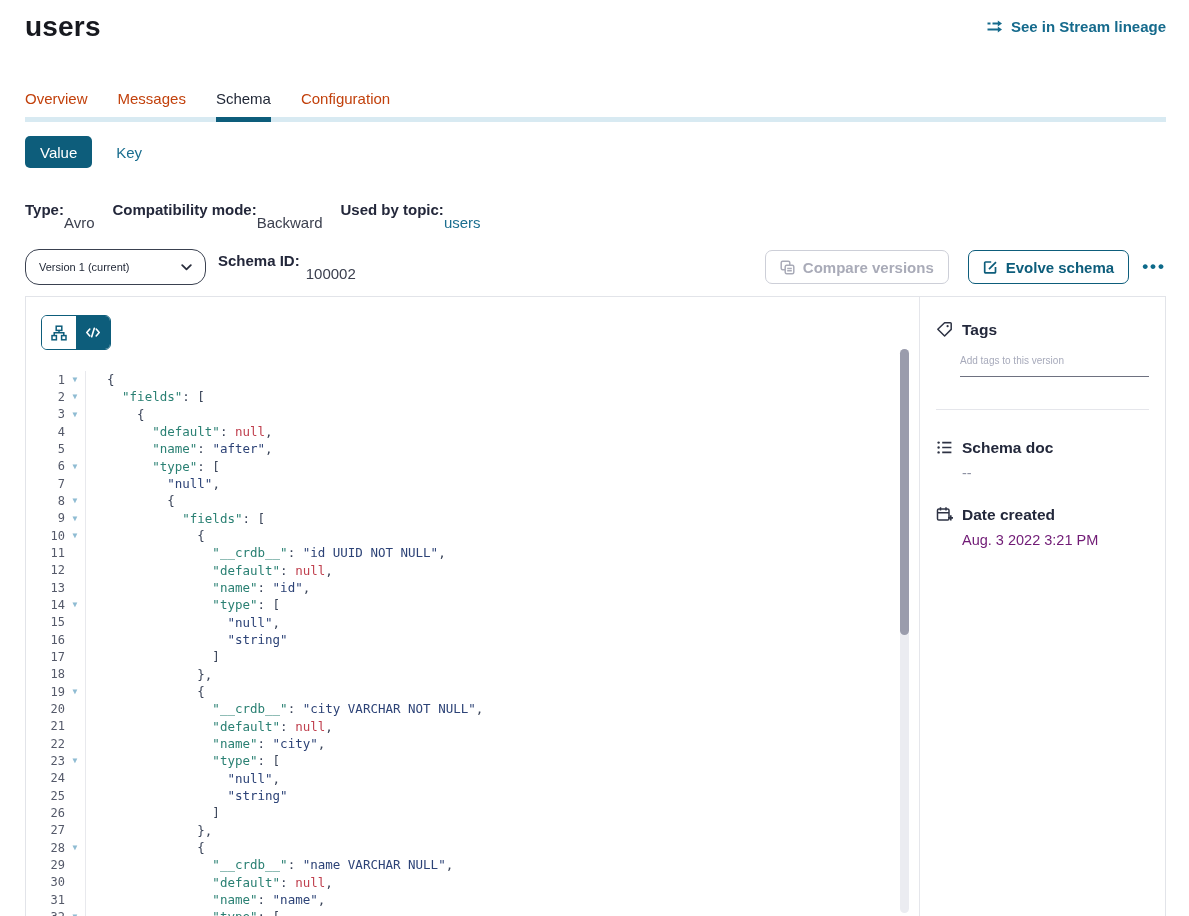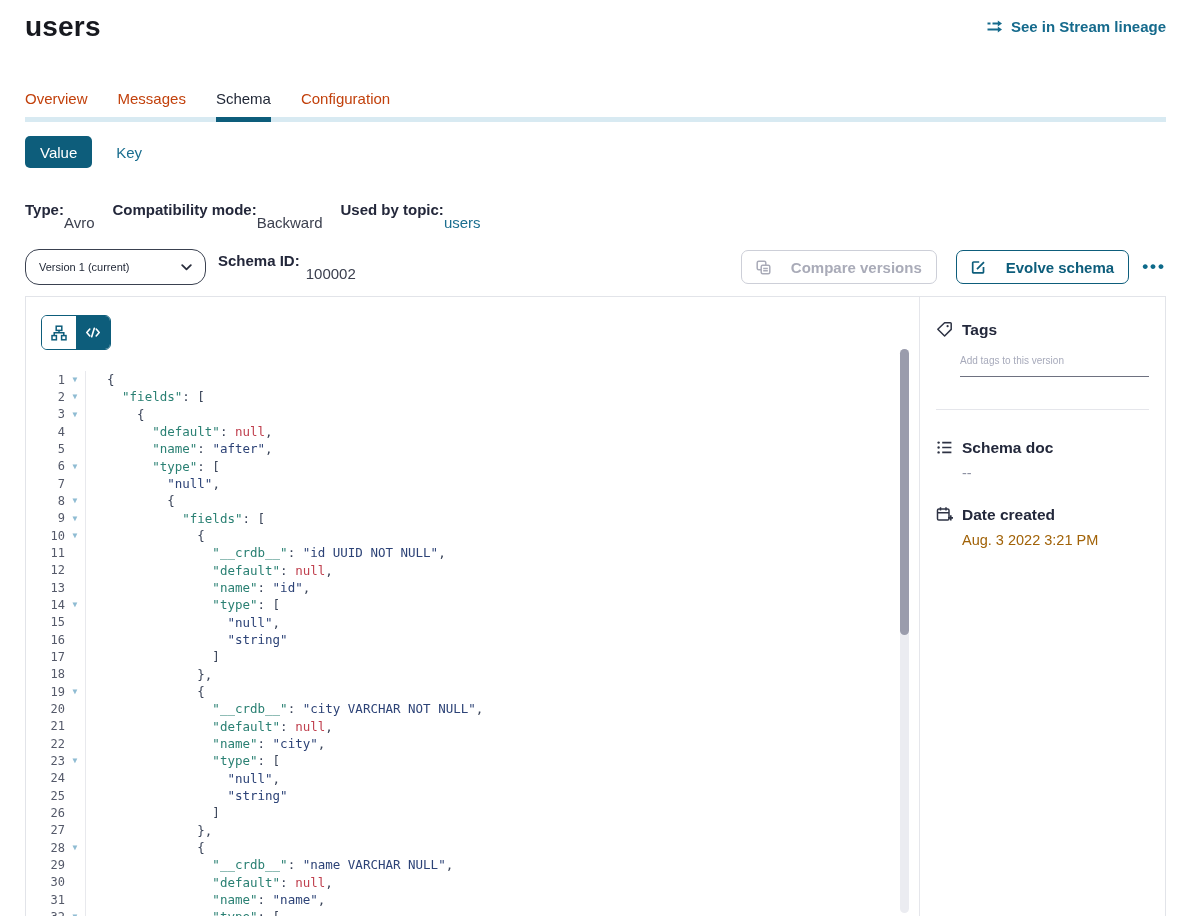--- a/index.html
+++ b/index.html
@@ -34,21 +34,21 @@
   .meta-value { color:#3C404F;margin-top:13px; }
   .meta-link { color:#1B6E8F; cursor:pointer; }
 
   
   .controls-row { margin-top:17px; display:flex; align-items:center; }
   .version-select { width:181px; height:36px; border:1.5px solid #3A4150; border-radius:14px;
     display:flex; align-items:center; justify-content:space-between; padding:0 13px;
     font-size:11px; color:#1D2433; cursor:pointer; background:#fff; }
   .schema-id { display:flex; gap:6px; margin-left:12px; font-size:15px; }
   .spacer { flex:1; }
-  .btn { height:34px; display:flex; align-items:center; gap:20px; padding:0 14px;
+  .btn { height:34px; display:flex; align-items:center; gap:8px; padding:0 14px;
     border-radius:7px; font-size:15px; font-weight:600; background:#fff; cursor:pointer; }
   .btn-compare { border:1.5px solid #CDCFD8; color:#A9ABB8; }
   .btn-evolve { border:1.5px solid #0D5D7B; color:#0D5D7B; margin-left:19px; }
   .more-btn { margin-left:13px; color:#0D6A8A; font-size:17px; font-weight:700;
     letter-spacing:2px; cursor:pointer; line-height:34px; }
 
   
   .card { margin-top:11px; display:flex; border:1px solid #E2E4E9; height:650px; }
   .code-panel { flex:1; border-right:1px solid #E5E6EB; position:relative; overflow:hidden; }
   .editor-toolbar { padding:18px 0 0 15px; }
@@ -77,21 +77,21 @@
   
   .sidebar { width:245px; flex:none; padding:24px 16px 0 16px; }
   .side-head { display:flex; align-items:flex-start; gap:9px; }
   .side-head-label { font-size:15.5px; font-weight:600; color:#23283B; }
   .tags-input { display:block; width:calc(100% - 24px); margin:16px 0 0 24px; border:none;
     border-bottom:1px solid #6E7180; outline:none; padding:0 0 10px 0;
     font-size:10px; color:#3C404F; font-family:"Liberation Sans", sans-serif; background:transparent; }
   .tags-input::placeholder { color:#A7AABB; opacity:1; }
   .side-divider { border:none; border-top:1px solid #E5E6EB; margin-top:32px; }
   .mt-sec { margin-top:29px; }
-  .side-value { margin:8px 0 0 26px; font-size:14.5px; color:#a16207; }
+  .side-value { margin:8px 0 0 26px; font-size:14.5px; color:#701a75; }
   .side-value.dim { color:#8E92A3; }
   .mt-date { margin-top:25px; }
   svg { display:block; }
 </style>
 </head>
 <body>
 
 <div class="page">
 
   <div class="header">

